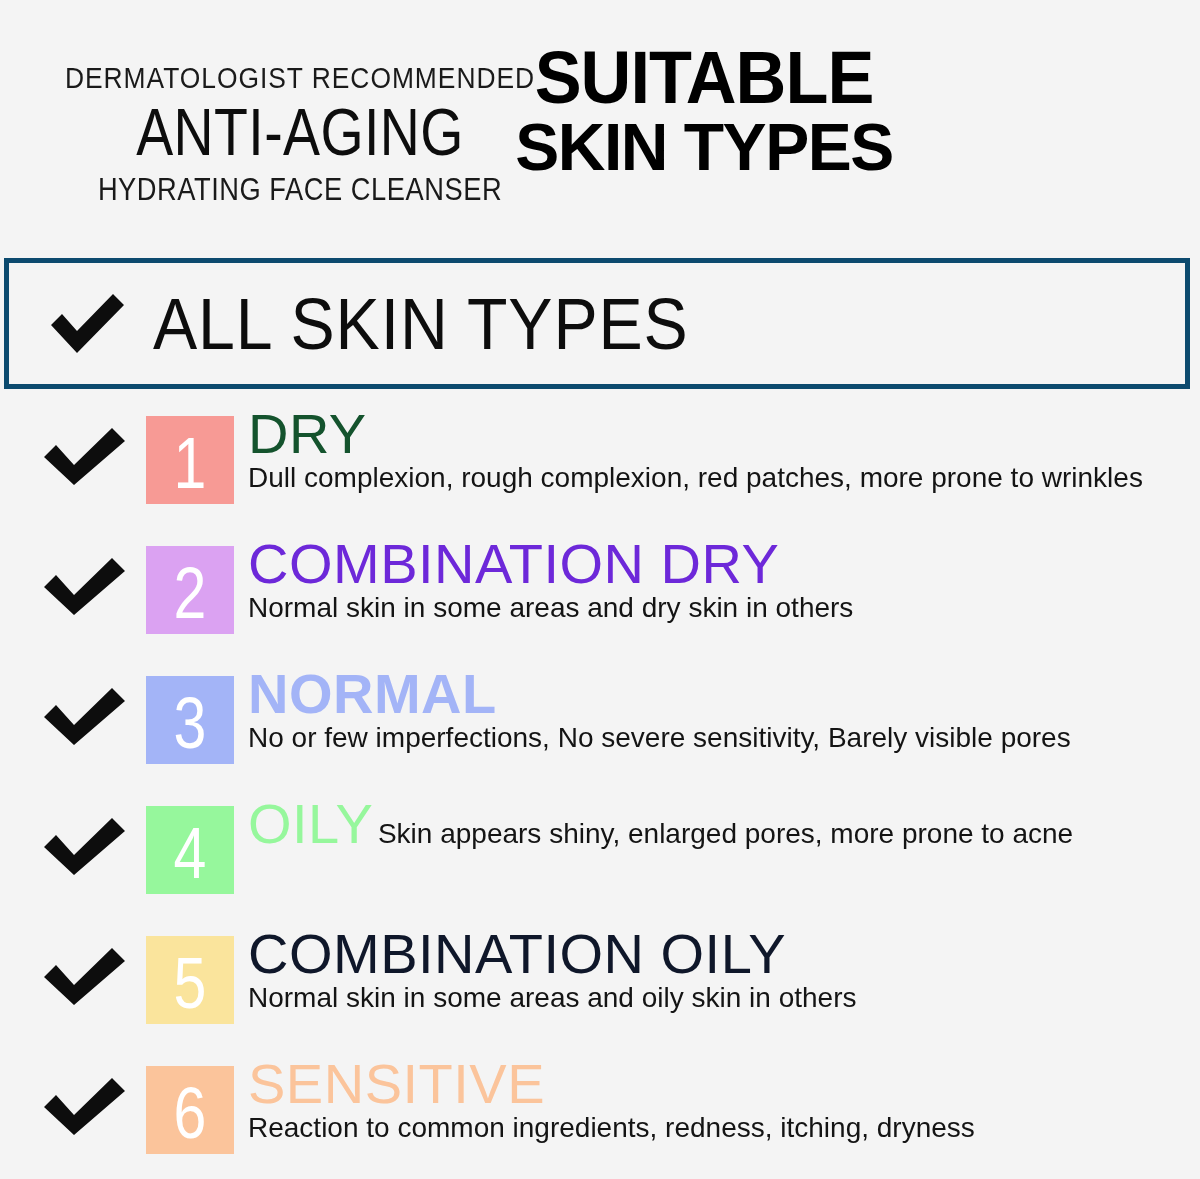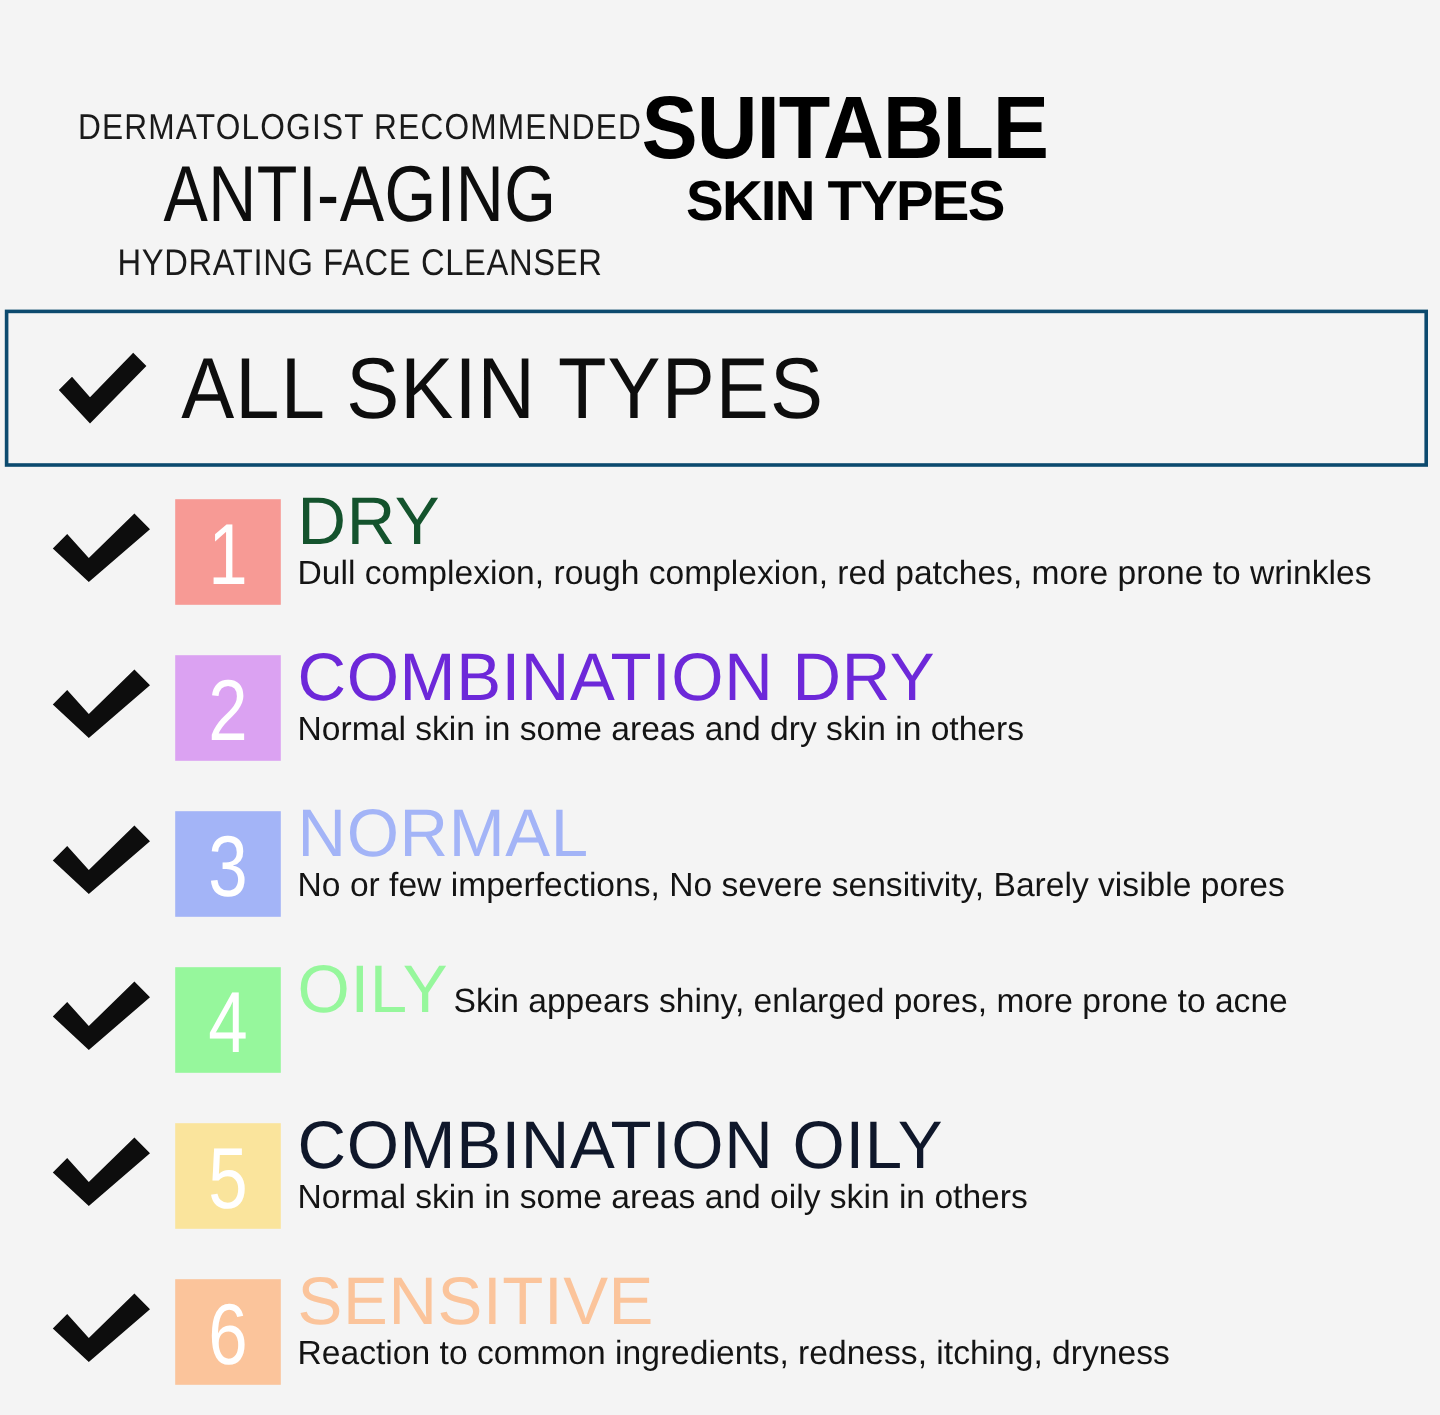--- a/index.html
+++ b/index.html
@@ -16,21 +16,20 @@
     position: relative;
     color: #111;
   }
 
   
   .header {
     position: relative;
     height: 250px;
     width: 969px;
     background: #f4f4f4;
-    margin-top: 29px;
   }
   .header-left {
     position: absolute;
     left: 0;
     top: 62px;
     width: 600px;
     text-align: center;
   }
   .hl-top {
     font-family: "Liberation Sans", sans-serif;
@@ -80,33 +79,33 @@
     font-weight: bold;
     font-size: 74px;
     line-height: 0.98;
     color: #000;
     letter-spacing: -1px;
     transform: scaleX(0.95);
     transform-origin: center center;
     white-space: nowrap;
   }
   .hr-line.second {
-    font-size: 47px;
+    font-size: 66px;
     letter-spacing: -1.5px;
     transform: scaleX(1.0);
   }
 
   
   .banner {
     position: absolute;
     left: 4px;
     top: 258px;
     width: 1186px;
     height: 131px;
-    border: 3px solid #0c4a6e;
+    border: 5px solid #0c4a6e;
     box-sizing: border-box;
     background: #f4f4f4;
     display: flex;
     align-items: center;
   }
   .banner-check {
     margin-left: 36px;
     margin-right: 24px;
     display: block;
     flex: 0 0 auto;
@@ -253,21 +252,21 @@
   <div class="row">
     <span class="row-check">
       <svg class="check-svg" width="86" height="62" viewBox="0 0 86 62" aria-hidden="true">
         <path d="M2 31 L14 19 L32 39 L70 2 L83 15 L32 59 Z" fill="#0d0d0d"></path>
       </svg>
     </span>
     <span class="num-box" style="background: rgb(163, 180, 247);">
       <span>3</span>
     </span>
     <span class="row-body">
-      <span class="row-title" style="color: rgb(163, 180, 247);">NORMAL</span>
+      <span class="row-title" style="color: rgb(163, 180, 247); font-weight: bold;">NORMAL</span>
       <span class="row-desc">No or few imperfections, No severe sensitivity, Barely visible pores</span>
     </span>
   </div>
 
   <div class="row">
     <span class="row-check">
       <svg class="check-svg" width="86" height="62" viewBox="0 0 86 62" aria-hidden="true">
         <path d="M2 31 L14 19 L32 39 L70 2 L83 15 L32 59 Z" fill="#0d0d0d"></path>
       </svg>
     </span>

